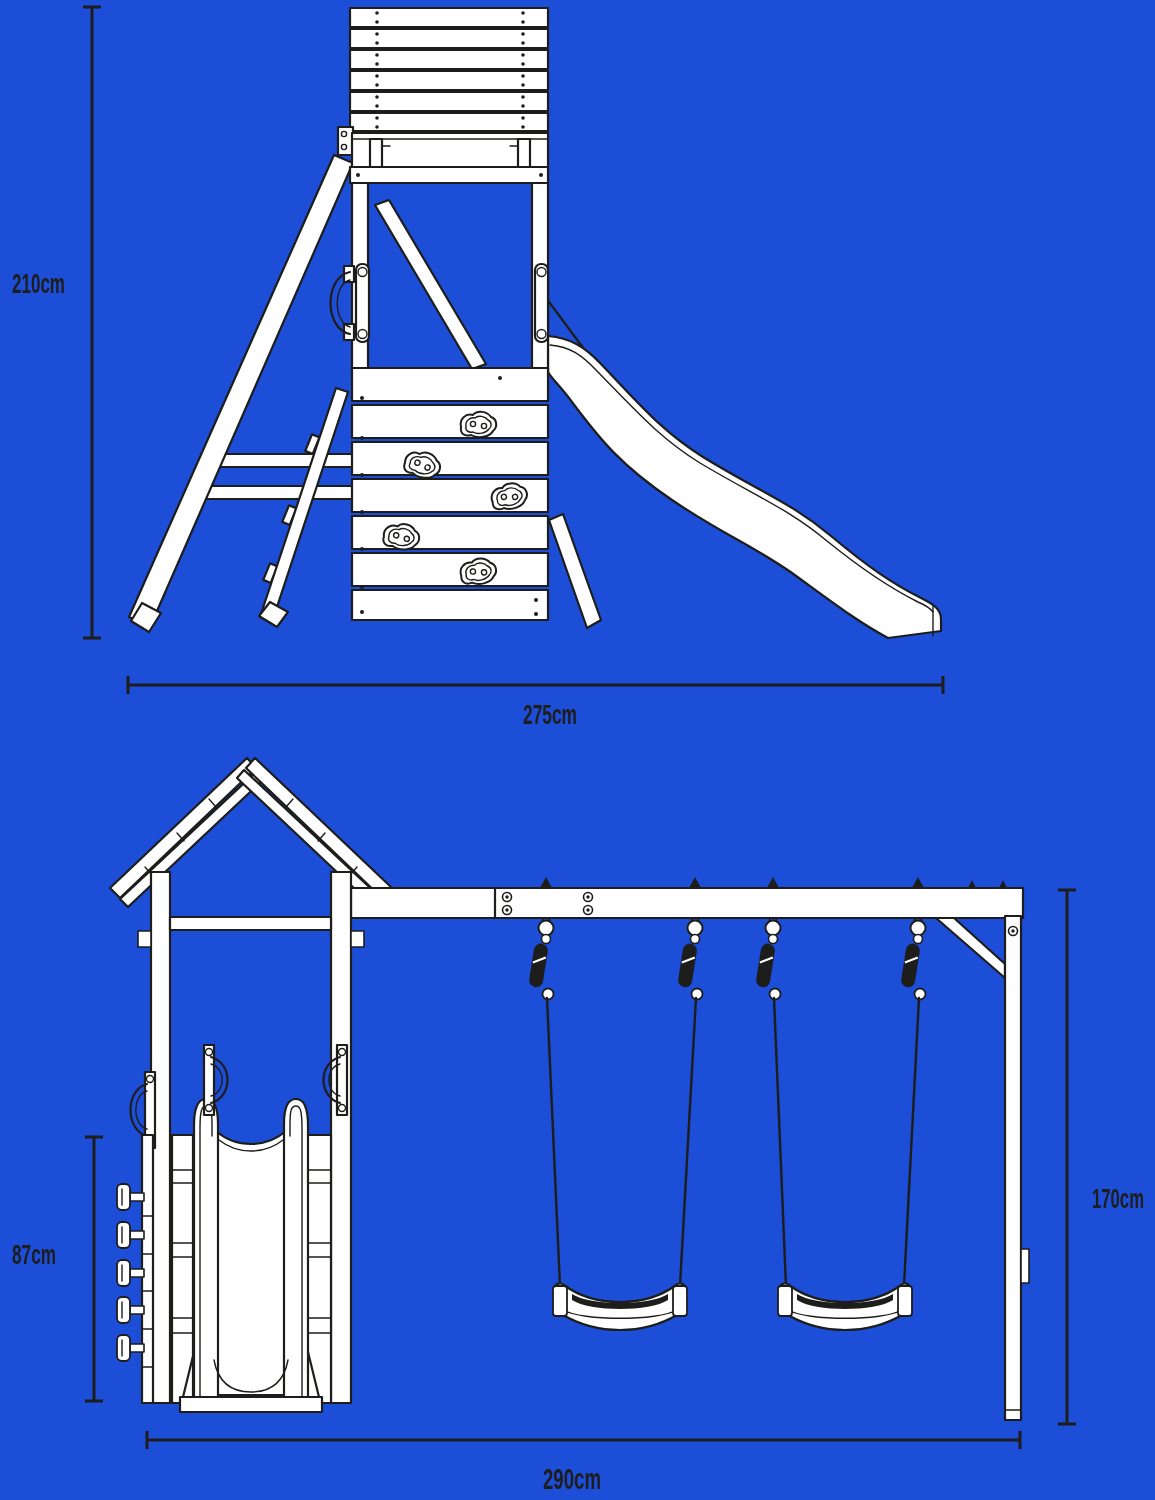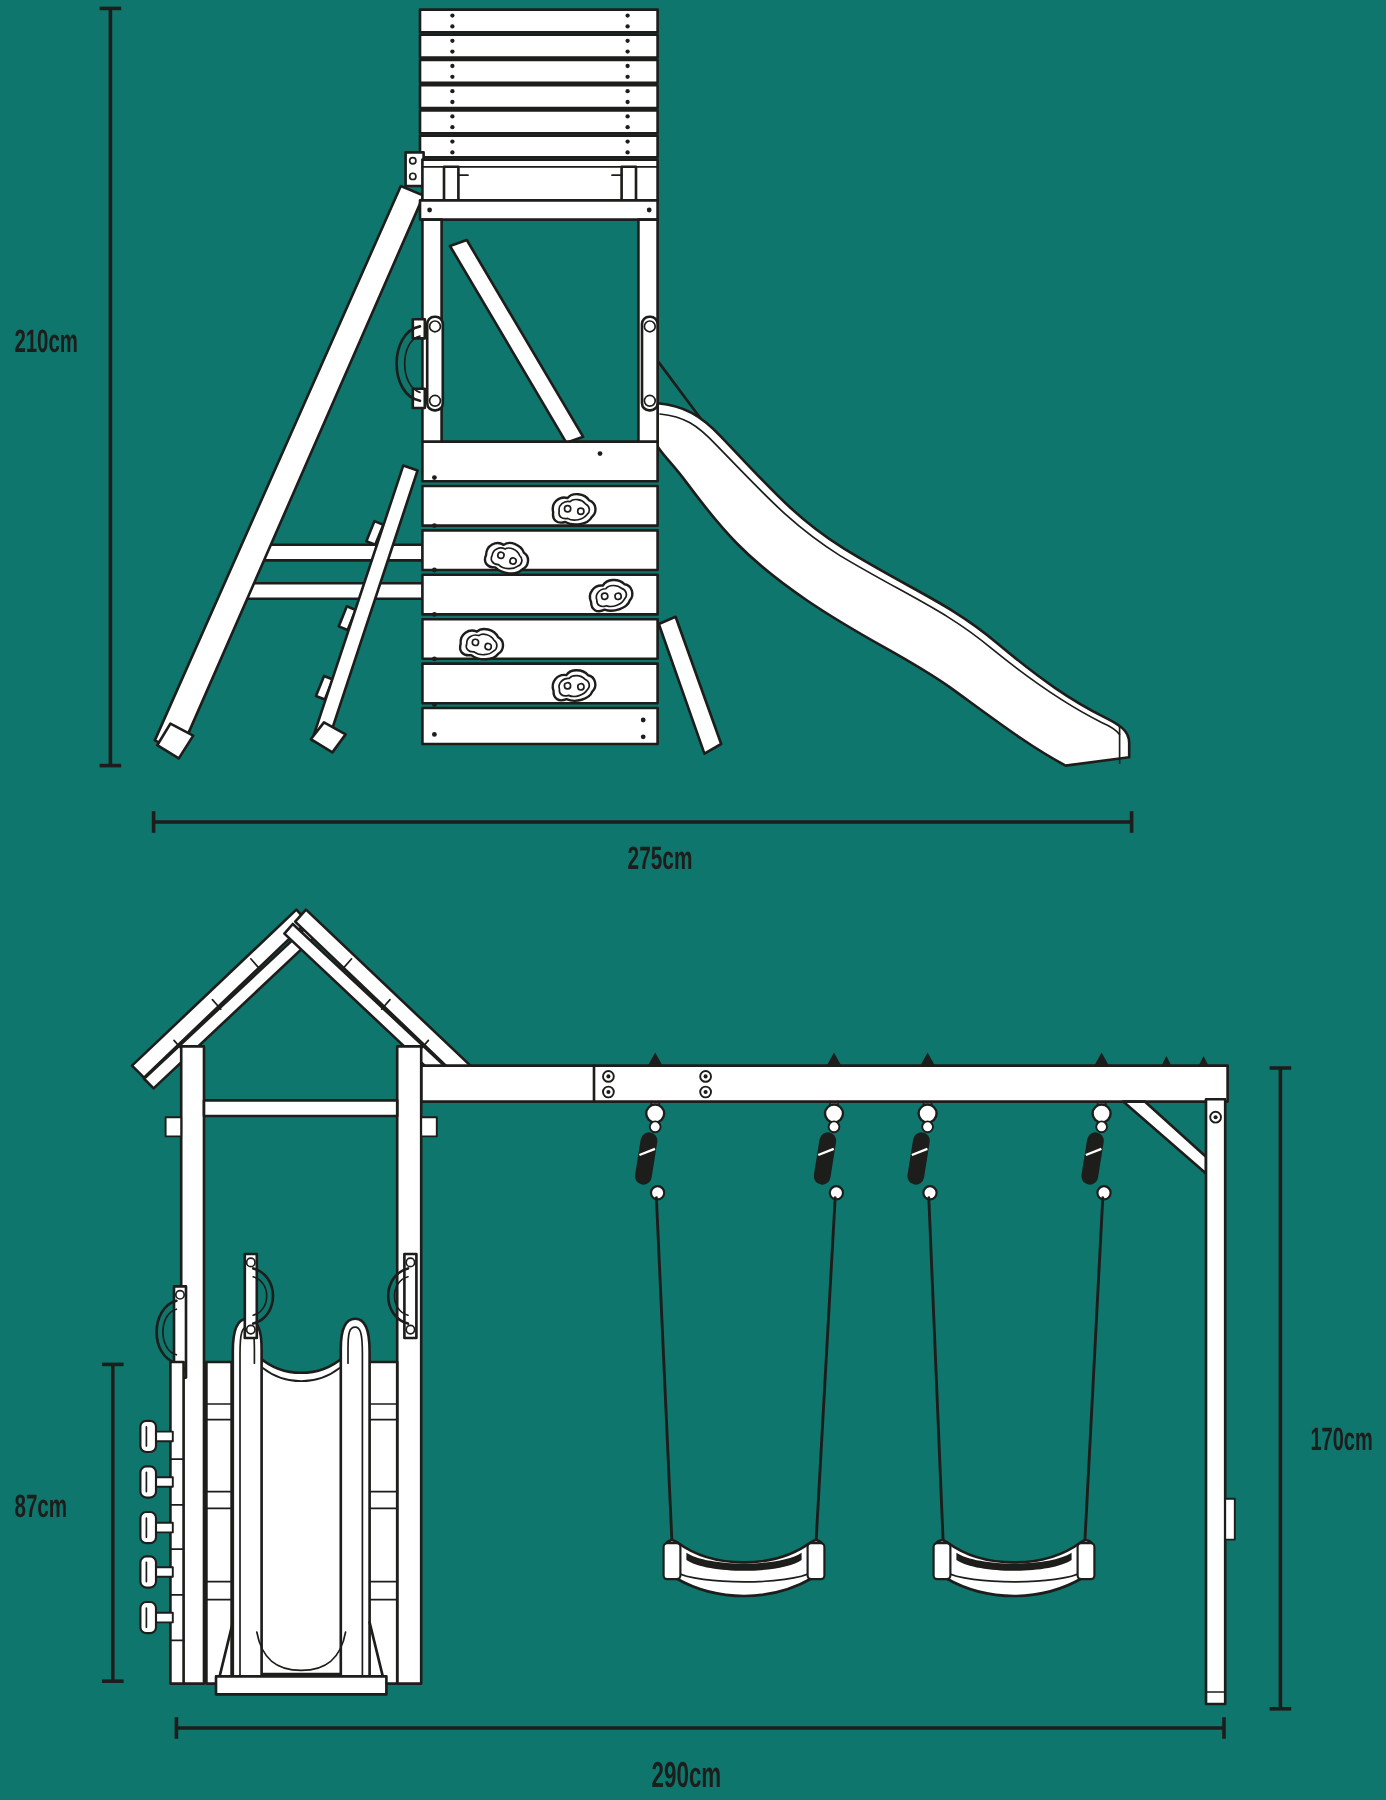--- a/index.html
+++ b/index.html
@@ -1,16 +1,16 @@
 <!DOCTYPE html>
 <html><head>
 <meta charset="utf-8">
 <style>
   html,body{margin:0;padding:0;background:#e8e8e8;}
-  .stage{position:relative;width:1155px;height:1500px;background:#0f766e;overflow:hidden;
+  .stage{position:relative;width:1155px;height:1500px;background:#1d4ed8;overflow:hidden;
          font-family:"Liberation Sans",sans-serif;}
   svg{position:absolute;left:0;top:0;display:block;}
   .ln{fill:none;stroke:#1d1d1b;stroke-width:2.2;stroke-linecap:round;stroke-linejoin:round;}
   .fw{fill:#ffffff;stroke:#1d1d1b;stroke-width:2.2;stroke-linejoin:round;}
   .thin{fill:none;stroke:#1d1d1b;stroke-width:1.4;stroke-linecap:round;}
   .dim{fill:none;stroke:#1d1d1b;stroke-width:3;stroke-linecap:butt;}
   .dot{fill:#1d1d1b;stroke:none;}
   .dk{fill:#1d1d1b;stroke:none;}
   .lbl{font-family:"Liberation Sans",sans-serif;font-weight:bold;fill:#1d1d1b;font-size:27px;}
   .lbl-big{font-size:30px;}

